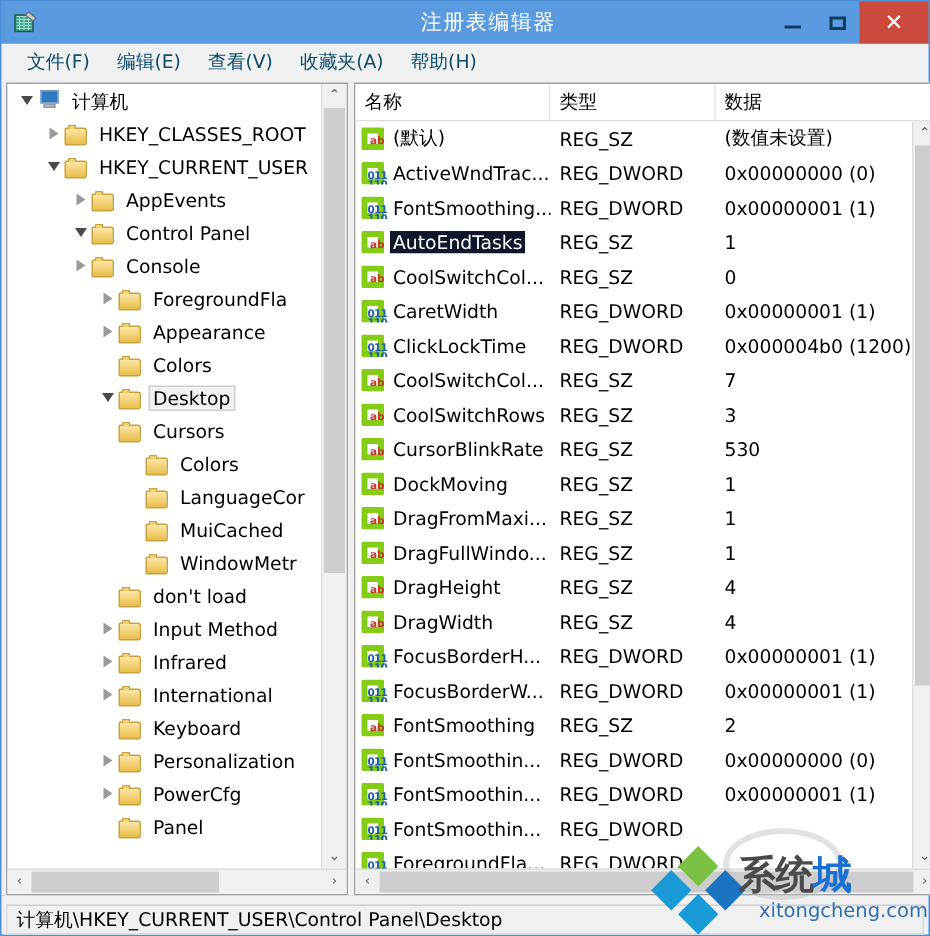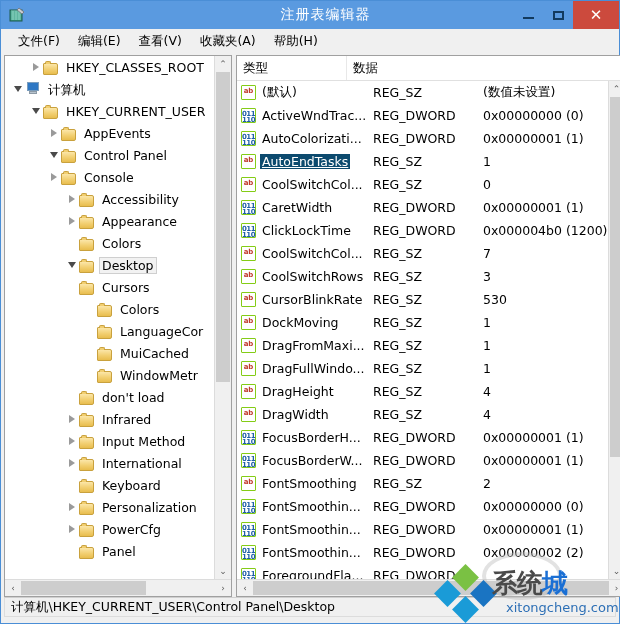--- a/index.html
+++ b/index.html
@@ -92,21 +92,21 @@
     height: 25px;
     background: #f0f0f0;
     display: flex;
     align-items: center;
     padding-left: 8px;
     border-bottom: 1px solid #f0f0f0;
   }
   .menu-item {
     font-size: 12.5px;
     padding: 2px 9px;
-    color: #000000;
+    color: #0c4a6e;
     white-space: nowrap;
     font-family: "DejaVu Sans", "Liberation Sans", sans-serif;
   }
 
   
   .content {
     flex: 1 1 auto;
     background: #f0f0f0;
     display: flex;
     padding: 0 3px 0 3px;
@@ -336,21 +336,21 @@
     width: 130px; flex: 0 0 130px;
     display: flex; align-items: center;
     padding-left: 4px;
     box-sizing: border-box;
     overflow: hidden;
   }
   .val-icon {
     width: 15px; height: 15px;
     flex: 0 0 15px;
     margin-right: 4px;
-    border: 1px solid #84cc16;
+    border: 4px solid #84cc16;
     background: #ffffff;
     box-sizing: border-box;
     position: relative;
     border-radius: 1px;
   }
   .val-icon .tag {
     position: absolute;
     left: 0px; top: 1px;
     font-size: 7px;
     line-height: 8px;
@@ -362,23 +362,22 @@
   .icon-sz .tag { color: #c0392b; }
   .icon-dword .tag { color: #1f5fa8; letter-spacing: -0.5px; }
   .name-text {
     font-size: 12.5px;
     padding: 0 2px;
     overflow: hidden;
     text-overflow: clip;
     font-family: "DejaVu Sans", "Liberation Sans", sans-serif;
   }
   .lrow.selected .name-text {
-    background: #0c4a6e;
+    background: #0f172a;
     color: #ffffff;
-    text-decoration: underline;
   }
   .cell-type {
     width: 110px; flex: 0 0 110px;
     font-size: 12.5px;
     padding-left: 6px;
     box-sizing: border-box;
     font-family: "DejaVu Sans", "Liberation Sans", sans-serif;
   }
   .cell-data {
     flex: 1 1 auto;
@@ -387,21 +386,21 @@
     box-sizing: border-box;
     font-family: "DejaVu Sans", "Liberation Sans", sans-serif;
   }
 
   
   .statusbar {
     flex: 0 0 26px;
     height: 26px;
     background: #f0f0f0;
     display: flex;
-    align-items: flex-start;
+    align-items: flex-end;
     padding: 0 3px;
     box-sizing: border-box;
   }
   .status-inner {
     flex: 1 1 auto;
     height: 20px;
     background: #f0f0f0;
     border: 1px solid #dcdcdc;
     border-top-color: #cfcfcf;
     display: flex;
@@ -491,45 +490,45 @@
       <div class="menu-item">收藏夹(A)</div>
       <div class="menu-item">帮助(H)</div>
     </div>
 
   <div class="content">
 
     <div class="pane-left">
       <div class="tree-body">
         <div class="tree-scrollarea" id="tree-area">
             <div class="tree-row">
-              <div style="width: 24px; flex: 0 0 24px; height: 22px;"></div>
-              <div class="twisty">
-                <div class="tri-wrap-closed"></div>
-              </div>
-              <div class="node-icon">
-                <div class="folder" style="margin-top:3px"></div>
-              </div>
-              <div class="node-label">HKEY_CLASSES_ROOT</div>
-            </div>
-            <div class="tree-row">
               <div style="width: 6px; flex: 0 0 6px; height: 22px;"></div>
               <div class="twisty">
                 <div class="tri-wrap-open"></div>
               </div>
               <div class="node-icon">
                 <div class="pc-icon">
                   <div class="screen"></div>
                   <div class="base"></div>
                 </div>
               </div>
               <div class="node-label">计算机</div>
             </div>
             <div class="tree-row">
               <div style="width: 24px; flex: 0 0 24px; height: 22px;"></div>
               <div class="twisty">
+                <div class="tri-wrap-closed"></div>
+              </div>
+              <div class="node-icon">
+                <div class="folder" style="margin-top:3px"></div>
+              </div>
+              <div class="node-label">HKEY_CLASSES_ROOT</div>
+            </div>
+            <div class="tree-row">
+              <div style="width: 24px; flex: 0 0 24px; height: 22px;"></div>
+              <div class="twisty">
                 <div class="tri-wrap-open"></div>
               </div>
               <div class="node-icon">
                 <div class="folder" style="margin-top:3px"></div>
               </div>
               <div class="node-label">HKEY_CURRENT_USER</div>
             </div>
             <div class="tree-row">
               <div style="width: 42px; flex: 0 0 42px; height: 22px;"></div>
               <div class="twisty">
@@ -561,21 +560,21 @@
               <div class="node-label">Console</div>
             </div>
             <div class="tree-row">
               <div style="width: 60px; flex: 0 0 60px; height: 22px;"></div>
               <div class="twisty">
                 <div class="tri-wrap-closed"></div>
               </div>
               <div class="node-icon">
                 <div class="folder" style="margin-top:3px"></div>
               </div>
-              <div class="node-label">Accessibility</div>
+              <div class="node-label">ForegroundFla</div>
             </div>
             <div class="tree-row">
               <div style="width: 60px; flex: 0 0 60px; height: 22px;"></div>
               <div class="twisty">
                 <div class="tri-wrap-closed"></div>
               </div>
               <div class="node-icon">
                 <div class="folder" style="margin-top:3px"></div>
               </div>
               <div class="node-label">Appearance</div>
@@ -647,31 +646,31 @@
               <div class="node-label">don't load</div>
             </div>
             <div class="tree-row">
               <div style="width: 60px; flex: 0 0 60px; height: 22px;"></div>
               <div class="twisty">
                 <div class="tri-wrap-closed"></div>
               </div>
               <div class="node-icon">
                 <div class="folder" style="margin-top:3px"></div>
               </div>
+              <div class="node-label">Input Method</div>
+            </div>
+            <div class="tree-row">
+              <div style="width: 60px; flex: 0 0 60px; height: 22px;"></div>
+              <div class="twisty">
+                <div class="tri-wrap-closed"></div>
+              </div>
+              <div class="node-icon">
+                <div class="folder" style="margin-top:3px"></div>
+              </div>
               <div class="node-label">Infrared</div>
-            </div>
-            <div class="tree-row">
-              <div style="width: 60px; flex: 0 0 60px; height: 22px;"></div>
-              <div class="twisty">
-                <div class="tri-wrap-closed"></div>
-              </div>
-              <div class="node-icon">
-                <div class="folder" style="margin-top:3px"></div>
-              </div>
-              <div class="node-label">Input Method</div>
             </div>
             <div class="tree-row">
               <div style="width: 60px; flex: 0 0 60px; height: 22px;"></div>
               <div class="twisty">
                 <div class="tri-wrap-closed"></div>
               </div>
               <div class="node-icon">
                 <div class="folder" style="margin-top:3px"></div>
               </div>
               <div class="node-label">International</div>
@@ -727,20 +726,21 @@
           <div class="hsb-thumb" style="left:0; width:125px;"></div>
         </div>
         <div class="hsb-btn">›</div>
       </div>
     </div>
 
     <div class="splitter"></div>
 
     <div class="pane-right">
       <div class="list-header">
+        <div class="col col-name">名称</div>
         <div class="col col-type">类型</div>
         <div class="col col-data">数据</div>
       </div>
       <div class="list-body-wrap">
         <div class="list-rows" id="list-rows">
             <div class="lrow">
               <div class="cell-name">
                 <div class="val-icon icon-sz">
                   <div class="tag">ab</div>
                 </div>
@@ -759,21 +759,21 @@
               </div>
               <div class="cell-type">REG_DWORD</div>
               <div class="cell-data">0x00000000 (0)</div>
             </div>
             <div class="lrow">
               <div class="cell-name">
                 <div class="val-icon icon-dword">
                   <div class="tag">011</div>
                   <div class="tag" style="top: 7px;">110</div>
                 </div>
-                <span class="name-text">AutoColorizati...</span>
+                <span class="name-text">FontSmoothing...</span>
               </div>
               <div class="cell-type">REG_DWORD</div>
               <div class="cell-data">0x00000001 (1)</div>
             </div>
             <div class="lrow selected">
               <div class="cell-name">
                 <div class="val-icon icon-sz">
                   <div class="tag">ab</div>
                 </div>
                 <span class="name-text">AutoEndTasks</span>
@@ -949,21 +949,20 @@
             </div>
             <div class="lrow">
               <div class="cell-name">
                 <div class="val-icon icon-dword">
                   <div class="tag">011</div>
                   <div class="tag" style="top: 7px;">110</div>
                 </div>
                 <span class="name-text">FontSmoothin...</span>
               </div>
               <div class="cell-type">REG_DWORD</div>
-              <div class="cell-data">0x00000002 (2)</div>
             </div>
             <div class="lrow">
               <div class="cell-name">
                 <div class="val-icon icon-dword">
                   <div class="tag">011</div>
                   <div class="tag" style="top: 7px;">110</div>
                 </div>
                 <span class="name-text">ForegroundFla...</span>
               </div>
               <div class="cell-type">REG_DWORD</div>

